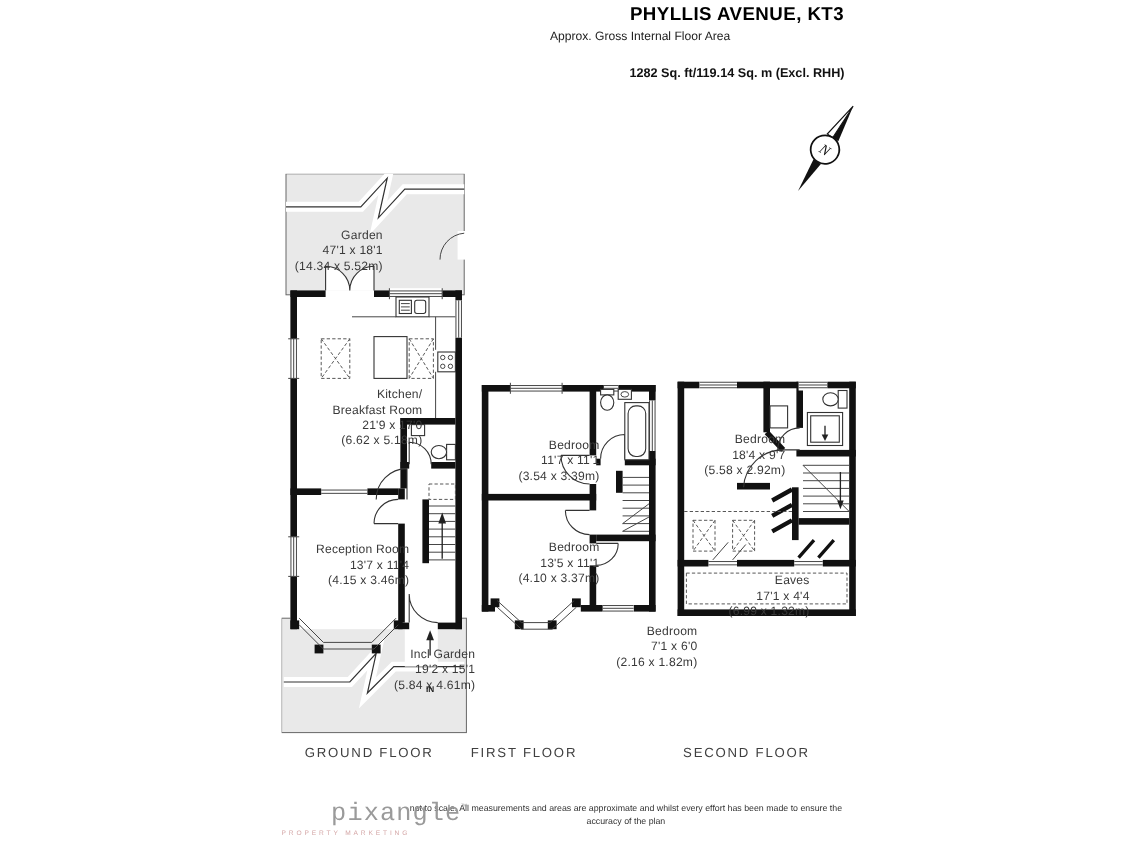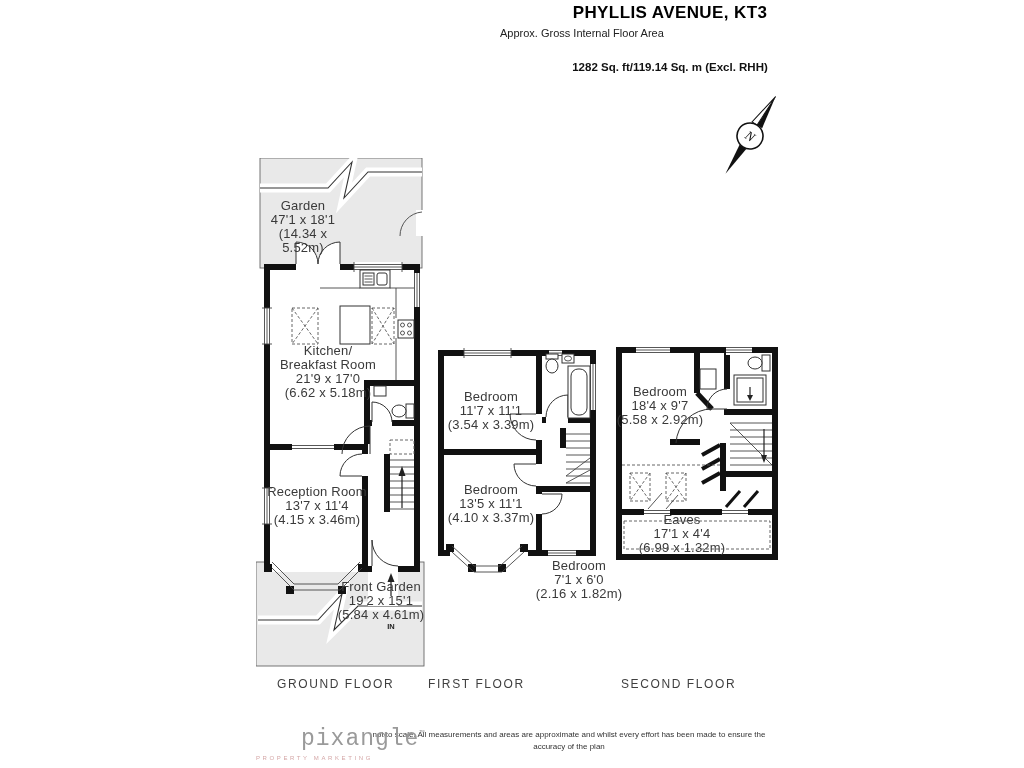--- a/index.html
+++ b/index.html
@@ -3,21 +3,21 @@
 <meta charset="utf-8">
 <style>
   html,body{margin:0;padding:0;background:#fff;}
   .canvas{position:relative;width:1024px;height:768px;background:#ffffff;overflow:hidden;
           font-family:"Liberation Sans", sans-serif;color:#222;}
   .abs{position:absolute;}
   .hdr-title{left:500px;top:3px;width:340px;text-align:center;font-size:17px;font-weight:bold;
              letter-spacing:.4px;color:#000;}
   .hdr-sub{left:500px;top:27px;width:340px;font-size:11px;color:#222;}
   .hdr-area{left:500px;width:340px;text-align:center;font-size:11.5px;font-weight:bold;color:#111;}
-  .room-label{text-align:center;font-size:13px;line-height:14px;color:#3a3a3a;letter-spacing:.2px;}
+  .room-label{text-align:right;font-size:11px;line-height:14px;color:#3a3a3a;letter-spacing:.2px;margin-top:8px;}
   .floor-name{text-align:left;font-size:12px;letter-spacing:1.6px;color:#3f3f3f;}
   .in-label{font-size:7.5px;font-weight:bold;color:#222;text-align:center;margin-top:23px;}
   .fp{position:absolute;}
   .copyright{left:380px;top:715px;width:400px;text-align:right;font-size:8.5px;color:#333;}
   .disclaimer{left:357px;top:729px;width:424px;text-align:center;font-size:8px;line-height:11.5px;color:#333;}
   .logo-word{left:253px;top:726px;width:130px;font-family:"Liberation Mono", monospace;
              font-size:23px;color:#9a9a9a;letter-spacing:1px;margin-left:48px;}
   .logo-tm{font-size:8px;vertical-align:super;color:#9a9a9a;}
   .logo-tag{left:256px;top:755px;width:120px;font-size:6px;letter-spacing:2.6px;color:#d4a6a6;}
   svg .wall{fill:#111;}
@@ -288,21 +288,21 @@
     <div>Breakfast Room</div>
     <div>21'9 x 17'0</div>
     <div>(6.62 x 5.18m)</div>
   </div>
   <div class="abs room-label" style="left:262px;top:485px;width:110px">
     <div>Reception Room</div>
     <div>13'7 x 11'4</div>
     <div>(4.15 x 3.46m)</div>
   </div>
   <div class="abs room-label" style="left:330px;top:580px;width:102px">
-    <div>Front Garden</div>
+    <div>Incl Garden</div>
     <div>19'2 x 15'1</div>
     <div>(5.84 x 4.61m)</div>
   </div>
   <div class="abs in-label" style="left:383px;top:599px;width:16px">IN</div>
 
   <div class="abs room-label" style="left:437px;top:390px;width:108px">
     <div>Bedroom</div>
     <div>11'7 x 11'1</div>
     <div>(3.54 x 3.39m)</div>
   </div>

